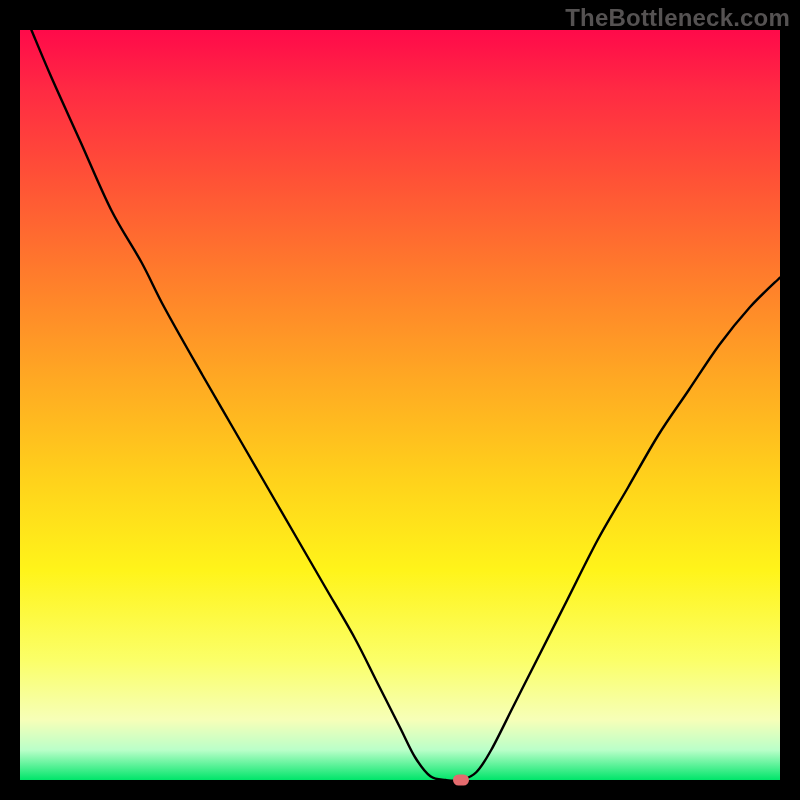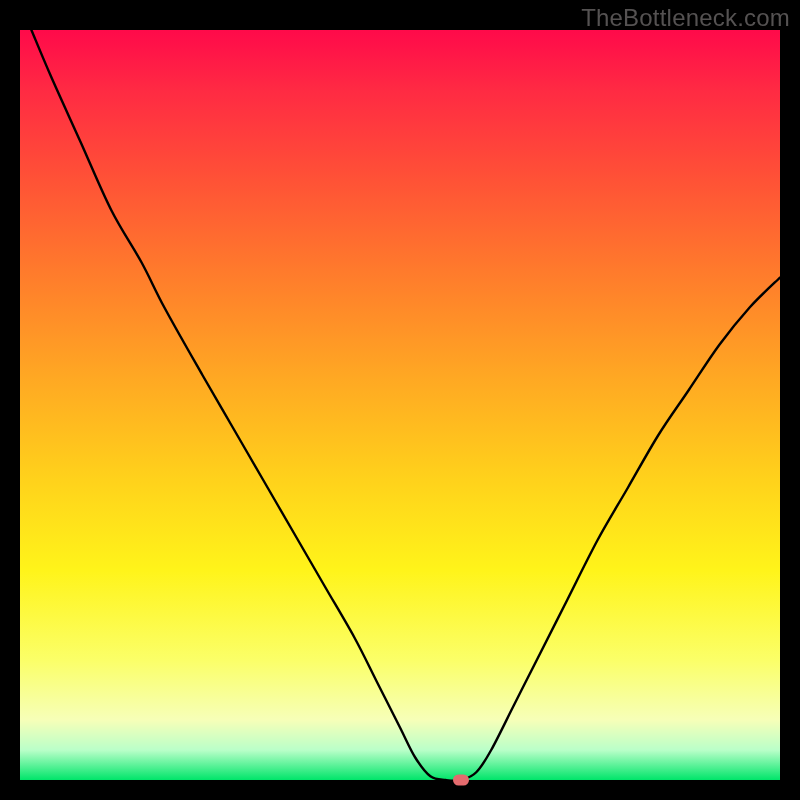--- a/index.html
+++ b/index.html
@@ -16,21 +16,21 @@
     width: 800px;
     height: 800px;
     background: #000;
   }
   .watermark {
     position: absolute;
     top: 4px;
     right: 10px;
     color: #555252;
     font-size: 24px;
-    font-weight: 400;
+    font-weight: 700;
     letter-spacing: 0.2px;
     user-select: none;
   }
   .plot-area {
     position: absolute;
     left: 20px;
     top: 30px;
     width: 760px;
     height: 750px;
   }

